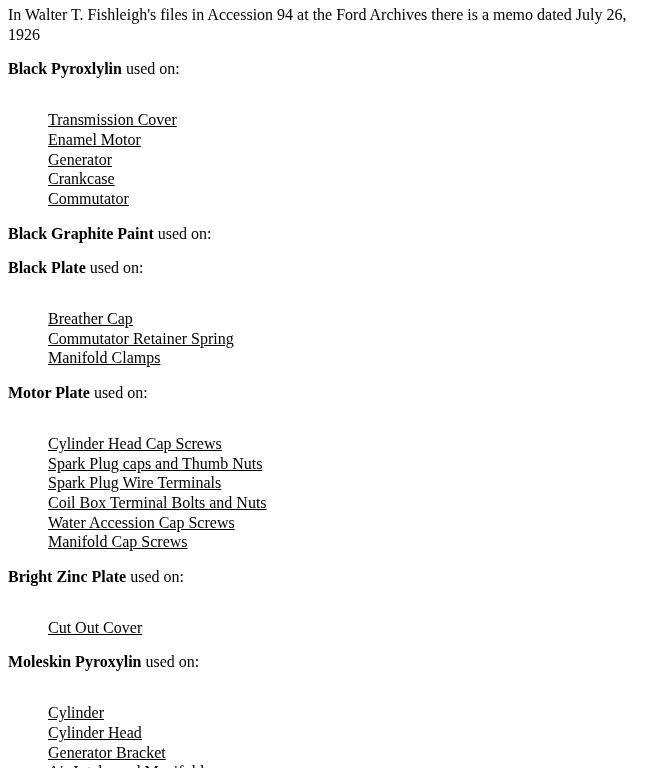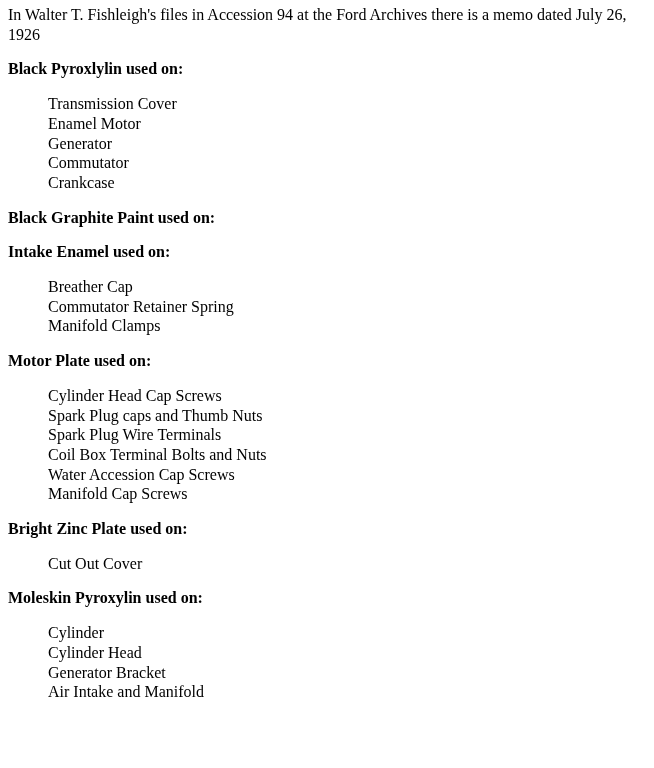--- a/index.html
+++ b/index.html
@@ -22,25 +22,26 @@
   .intro {
     margin: 0;
   }
   .section-heading {
     margin: 15px 0;
   }
   .section-title {
     font-weight: bold;
   }
   .used-on-suffix {
-    font-weight: bold;
+    font-weight: normal;
     white-space: pre-wrap;
   }
   .item-list {
-    margin: 15px 0 15px 40px;
+    margin: 31px 0 15px 40px;
+    text-decoration: underline;
   }
   .list-item {
     display: block;
   }
 </style>
 </head>
 <body>
 
 <div class="doc">
   <p class="intro">
@@ -48,34 +49,34 @@
   </p>
   <div id="sections">
   <div>
     <p class="section-heading">
       <span class="section-title">Black Pyroxlylin</span><span class="used-on-suffix"> used on:</span>
     </p>
     <div class="item-list">
           <span class="list-item">Transmission Cover</span>
           <span class="list-item">Enamel Motor</span>
           <span class="list-item">Generator</span>
+          <span class="list-item">Crankcase</span>
           <span class="list-item">Commutator</span>
-          <span class="list-item">Crankcase</span>
         </div>
   </div>
 
   <div>
     <p class="section-heading">
       <span class="section-title">Black Graphite Paint</span><span class="used-on-suffix"> used on:</span>
     </p>
   </div>
 
   <div>
     <p class="section-heading">
-      <span class="section-title">Intake Enamel</span><span class="used-on-suffix"> used on:</span>
+      <span class="section-title">Black Plate</span><span class="used-on-suffix"> used on:</span>
     </p>
     <div class="item-list">
           <span class="list-item">Breather Cap</span>
           <span class="list-item">Commutator Retainer Spring</span>
           <span class="list-item">Manifold Clamps</span>
         </div>
   </div>
 
   <div>
     <p class="section-heading">

